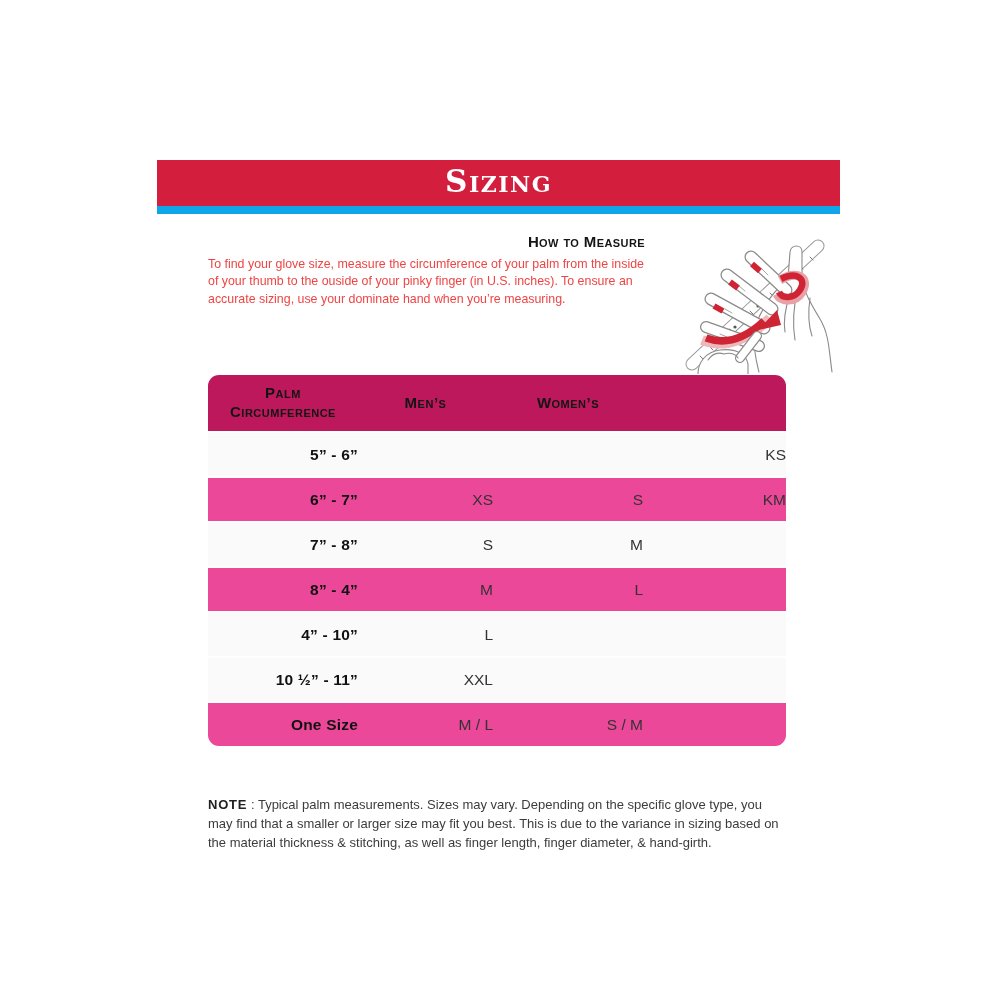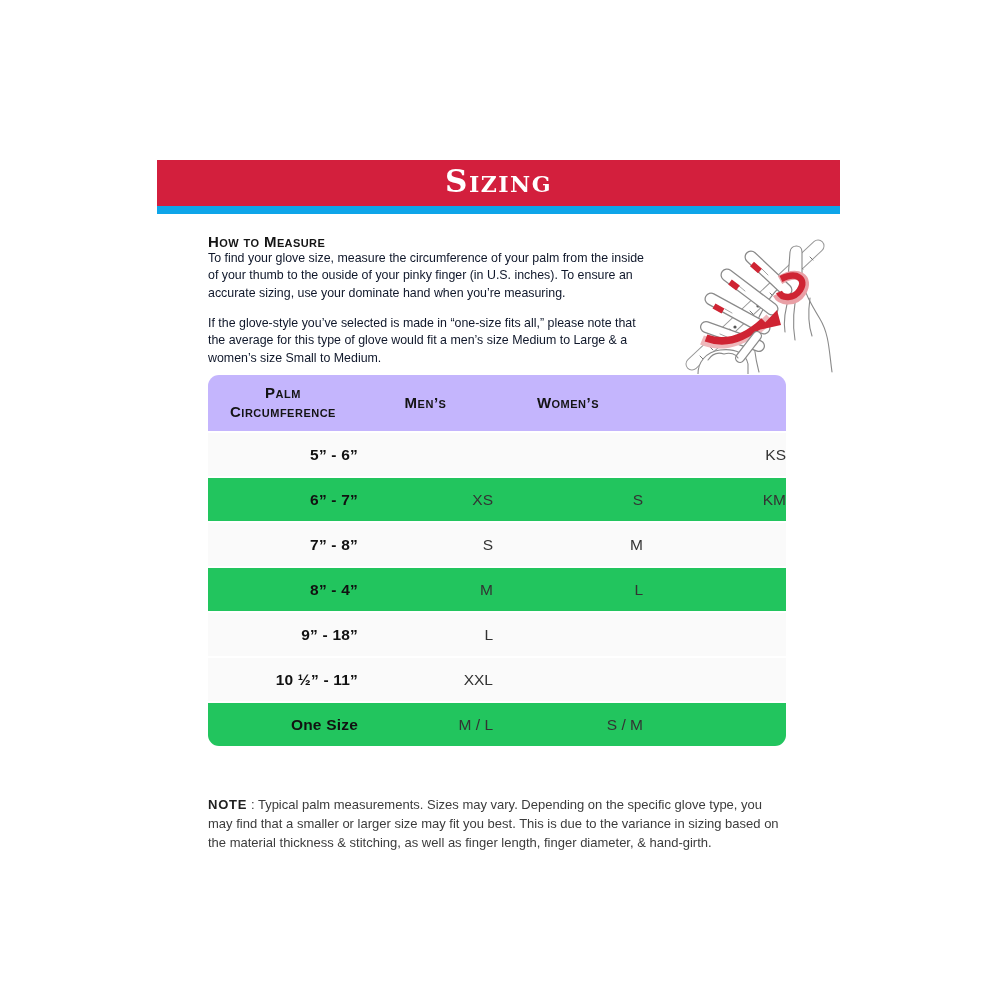--- a/index.html
+++ b/index.html
@@ -15,41 +15,41 @@
   .banner-title {
     color: #ffffff; font-family: "DejaVu Serif", "Liberation Serif", serif;
     font-weight: bold; font-variant: small-caps; font-size: 31px; letter-spacing: 1.5px;
     padding-bottom: 4px;
   }
 
   
   .howto { position: absolute; left: 208px; top: 233px; width: 437px; color: #222; }
   .howto h2 {
     font-size: 15px; font-weight: bold; font-variant: small-caps; letter-spacing: 0.4px;
-    color: #151515; margin-bottom: 0;
+    color: #151515; margin-bottom: 6px; text-align: right;
   }
-  .howto p { font-size: 12.4px; line-height: 1.4; color: #0f172a; margin-bottom: 13px; }
+  .howto p { font-size: 12.4px; line-height: 1.4; color: #ef4444; margin-bottom: 13px; }
 
   
   .illus { position: absolute; left: 640px; top: 224px; width: 205px; height: 150px; }
 
   
   .size-table {
     position: absolute; left: 208px; top: 375px; width: 578px;
     border-radius: 11px; overflow: hidden;
   }
   .t-row { display: grid; grid-template-columns: 150px 135px 150px 143px; }
-  .t-head { background: #c4b5fd; min-height: 56px; align-items: center; }
+  .t-head { background: #be185d; min-height: 56px; align-items: center; }
   .t-head .cell {
     font-weight: bold; font-variant: small-caps; font-size: 15px; letter-spacing: 0.5px;
     color: #141414; text-align: center; line-height: 1.25; padding: 6px 4px;
   }
   .t-data { height: 43px; margin-top: 2px; align-items: center; }
   .t-data.light { background: #fafafa; }
-  .t-data.dark  { background: #22c55e; }
+  .t-data.dark  { background: #ec4899; }
   .t-data .cell { text-align: right; font-size: 15.5px; color: #333; }
   .t-data .cell.palm { font-weight: bold; color: #111; font-size: 15.5px; letter-spacing: 0.2px; }
 
   
   .note {
     position: absolute; left: 208px; top: 796px; width: 582px;
     font-size: 13px; line-height: 1.45; color: #3c3c3c;
   }
   .note b { letter-spacing: 0.8px; color: #222; }
 </style>
@@ -58,21 +58,20 @@
 
 <div class="page">
 
   <div class="banner">
     <div class="banner-title">Sizing</div>
   </div>
 
   <div class="howto">
     <h2>How to Measure</h2>
     <p>To find your glove size, measure the circumference of your palm from the inside of your thumb to the ouside of your pinky finger (in U.S. inches). To ensure an accurate sizing, use your dominate hand when you’re measuring.</p>
-    <p>If the glove-style you’ve selected is made in “one-size fits all,” please note that the average for this type of glove would fit a men’s size Medium to Large &amp; a women’s size Small to Medium.</p>
   </div>
 
   <div class="illus">
     <svg width="205" height="150" viewBox="0 0 205 150" xmlns="http://www.w3.org/2000/svg">
       <g stroke="#8a8a8a" stroke-width="1.1" fill="none" stroke-linecap="round">
 
         <g>
           <path d="M52,140 L178,22" stroke="#9a9a9a" stroke-width="13"></path>
           <path d="M52,140 L178,22" stroke="#ffffff" stroke-width="11"></path>
           <path d="M60,132 l3,3 M70,123 l3,3 M80,114 l3,3 M90,105 l3,3 M100,96 l3,3 M110,87 l3,3 M120,78 l3,3 M130,69 l3,3 M140,60 l3,3 M150,51 l3,3 M160,42 l3,3 M170,33 l3,3" stroke="#777" stroke-width="1"></path>
@@ -142,21 +141,21 @@
       <div class="cell">M</div>
       <div class="cell"></div>
     </div>
     <div class="t-row t-data dark">
       <div class="cell palm">8” - 4”</div>
       <div class="cell">M</div>
       <div class="cell">L</div>
       <div class="cell"></div>
     </div>
     <div class="t-row t-data light">
-      <div class="cell palm">9” - 18”</div>
+      <div class="cell palm">4” - 10”</div>
       <div class="cell">L</div>
       <div class="cell"></div>
       <div class="cell"></div>
     </div>
     <div class="t-row t-data light">
       <div class="cell palm">10 ½” - 11”</div>
       <div class="cell">XXL</div>
       <div class="cell"></div>
       <div class="cell"></div>
     </div>

